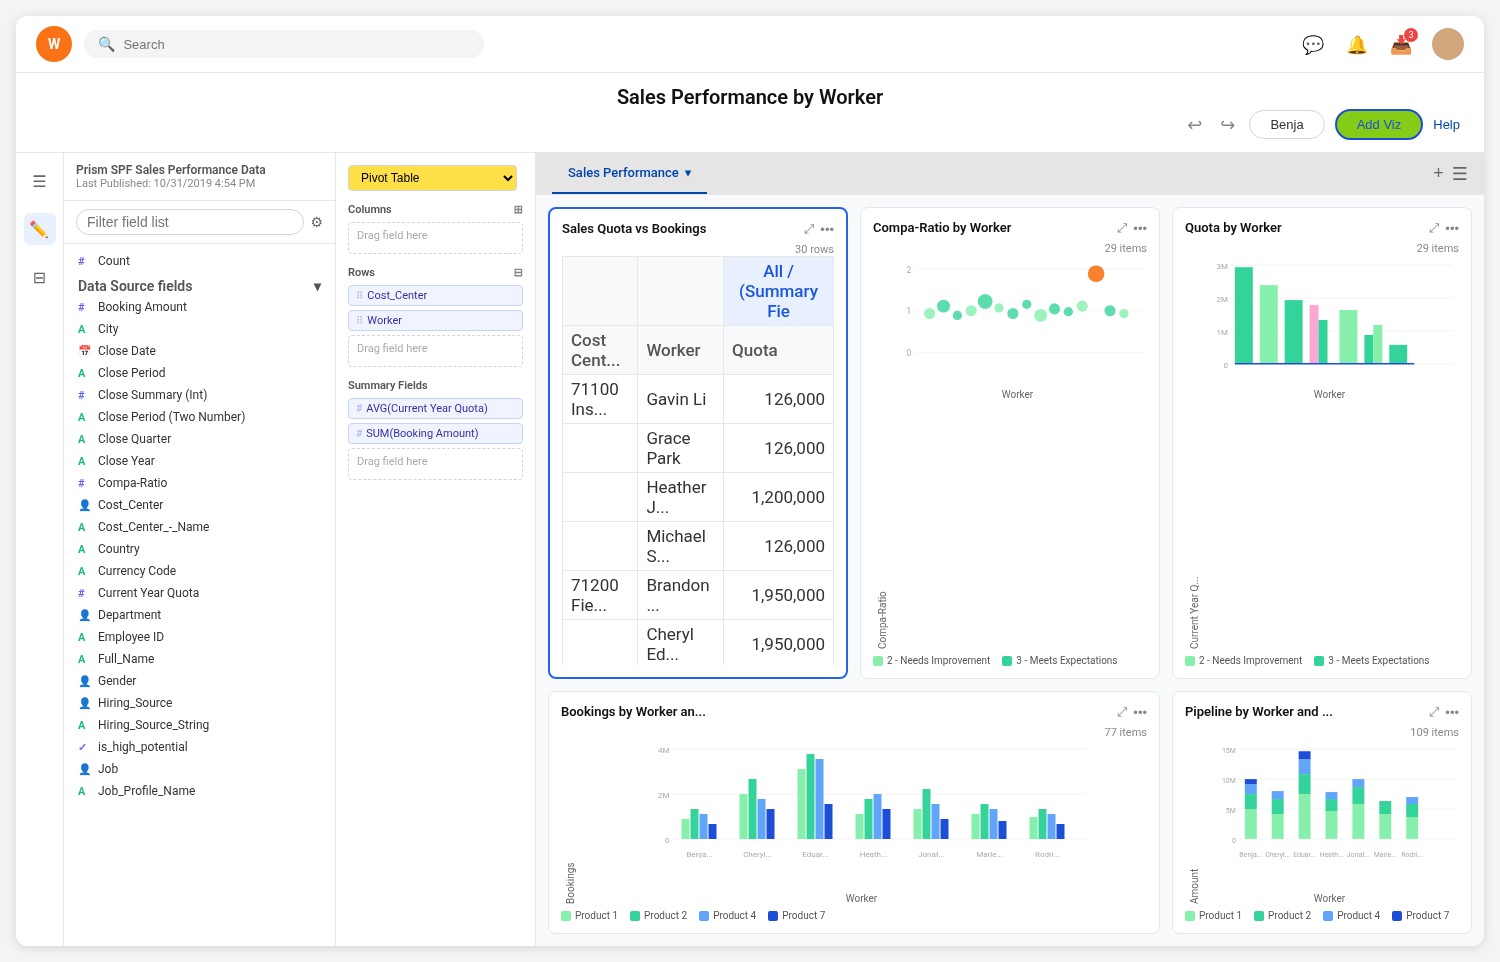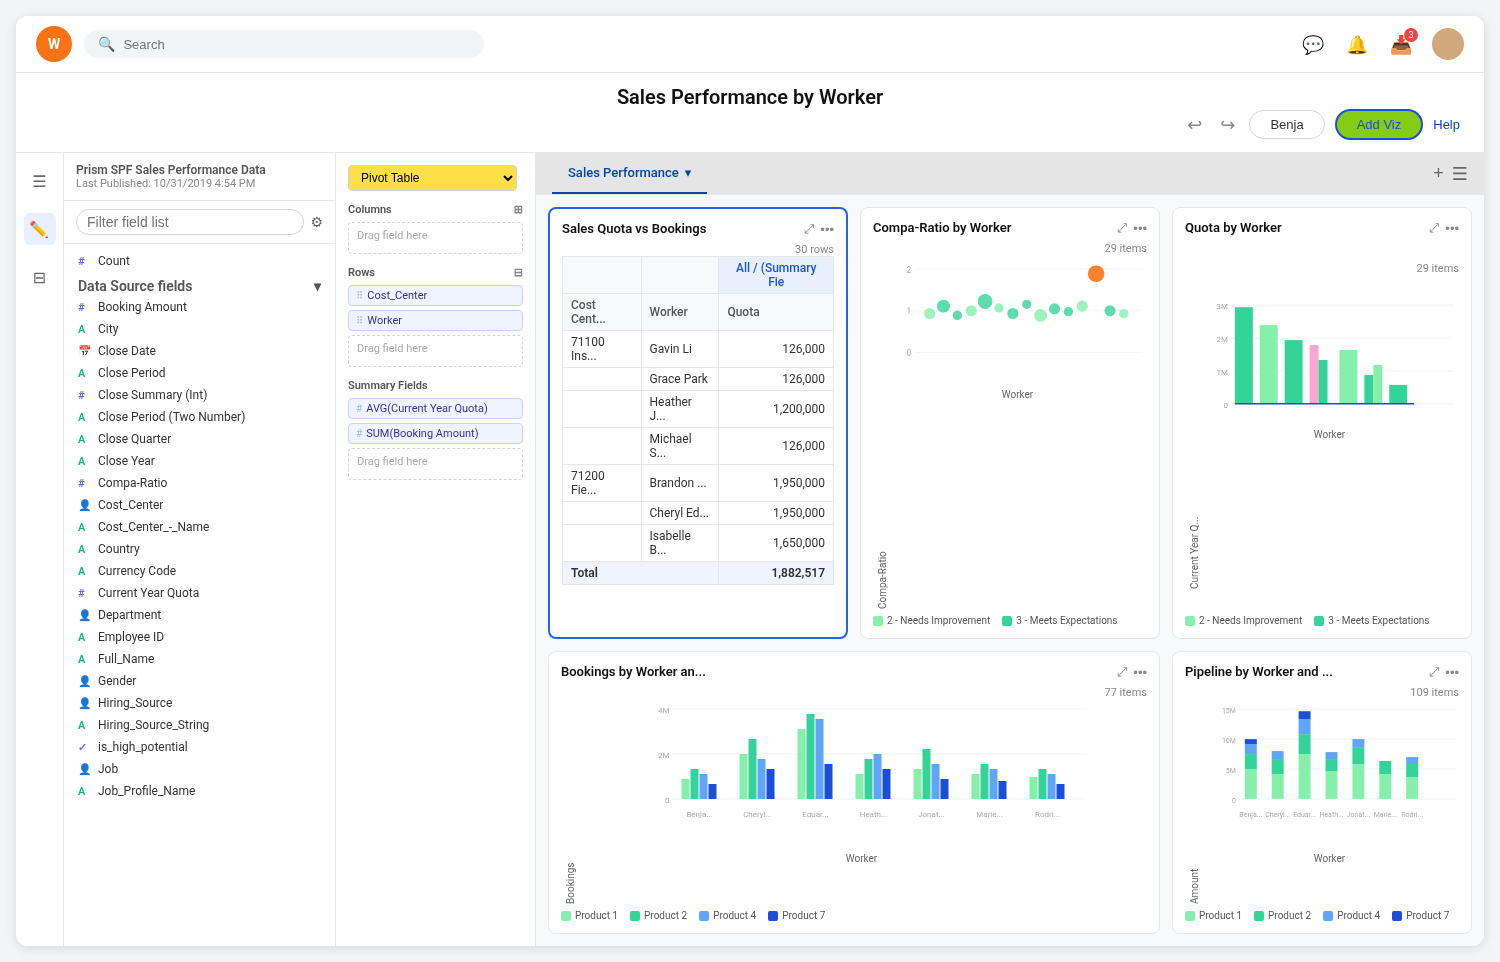--- a/index.html
+++ b/index.html
@@ -76,21 +76,21 @@
     
     .chart-card { background: #fff; border: 1px solid #e5e7eb; border-radius: 8px; padding: 12px; display: flex; flex-direction: column; overflow: hidden; }
     .chart-card.pivot-selected { border: 2px solid #2563eb; }
     .chart-header { display: flex; align-items: flex-start; justify-content: space-between; margin-bottom: 6px; }
     .chart-title { font-size: 13px; font-weight: 600; color: #111; }
     .chart-actions { display: flex; gap: 6px; align-items: center; }
     .chart-action-btn { background: none; border: none; cursor: pointer; color: #888; font-size: 13px; }
     .chart-meta { font-size: 11px; color: #888; text-align: right; }
 
     
-    .pivot-table { width: 100%; border-collapse: collapse; font-size: 12px; }
+    .pivot-table { width: 100%; border-collapse: collapse; font-size: 17px; }
     .pivot-table th { background: #f8f9fa; border: 1px solid #e5e7eb; padding: 4px 8px; text-align: left; font-weight: 500; color: #555; }
     .pivot-table td { border: 1px solid #e5e7eb; padding: 4px 8px; color: #333; }
     .pivot-table .total-row td { background: #f0f4ff; font-weight: 600; }
     .pivot-table td.num { text-align: right; }
     .legend { display: flex; gap: 12px; flex-wrap: wrap; margin-top: 6px; }
     .legend-item { display: flex; align-items: center; gap: 4px; font-size: 10px; color: #555; }
     .legend-dot { width: 10px; height: 10px; border-radius: 2px; }
 
     .chart-y-label { font-size: 10px; color: #666; writing-mode: vertical-rl; transform: rotate(180deg); padding-right: 4px; }
     .chart-x-label { font-size: 10px; color: #666; text-align: center; margin-top: 4px; }
@@ -430,21 +430,21 @@
               <div class="legend-dot" style="background:#86efac;"></div>
               <span>2 - Needs Improvement</span>
             </div>
             <div class="legend-item">
               <div class="legend-dot" style="background:#34d399;"></div>
               <span>3 - Meets Expectations</span>
             </div>
           </div>
         </div>
 
-        <div class="chart-card" style="grid-column:3; grid-row:1;gap:20px;">
+        <div class="chart-card" style="grid-column:3; grid-row:1;">
           <div class="chart-header">
             <span class="chart-title">Quota by Worker</span>
             <div class="chart-actions">
               <button class="chart-action-btn">⤢</button>
               <button class="chart-action-btn">•••</button>
             </div>
           </div>
           <div class="chart-meta">29 items</div>
           <div style="display:flex; flex:1; overflow:hidden;">
             <div class="chart-y-label">Current Year Q...</div>

